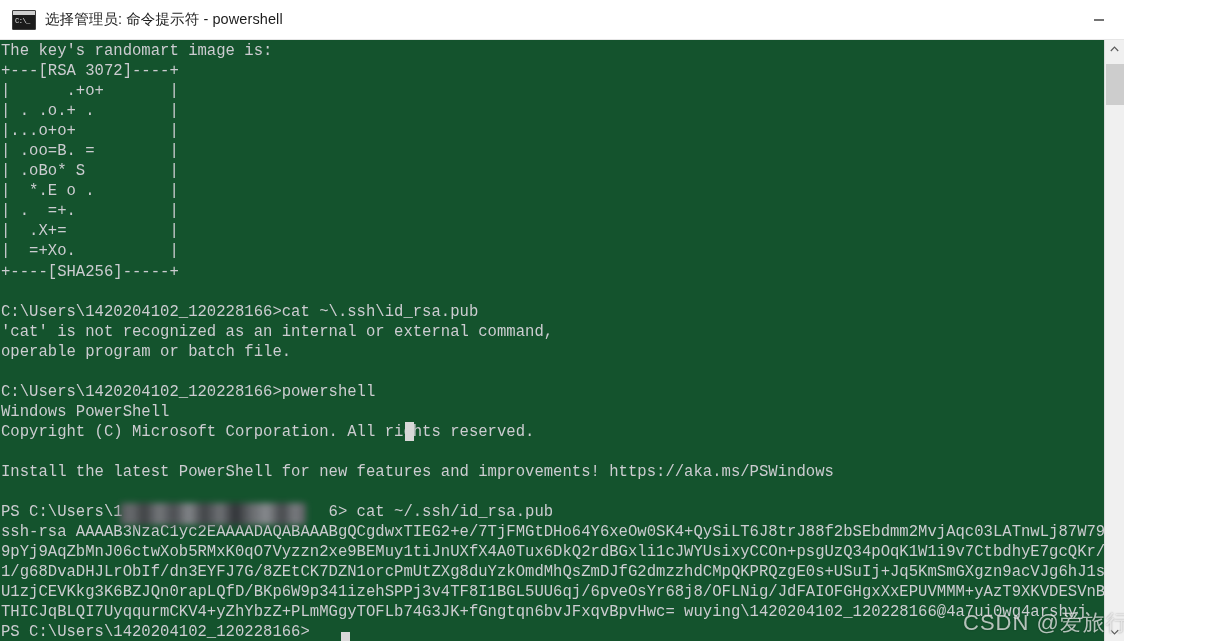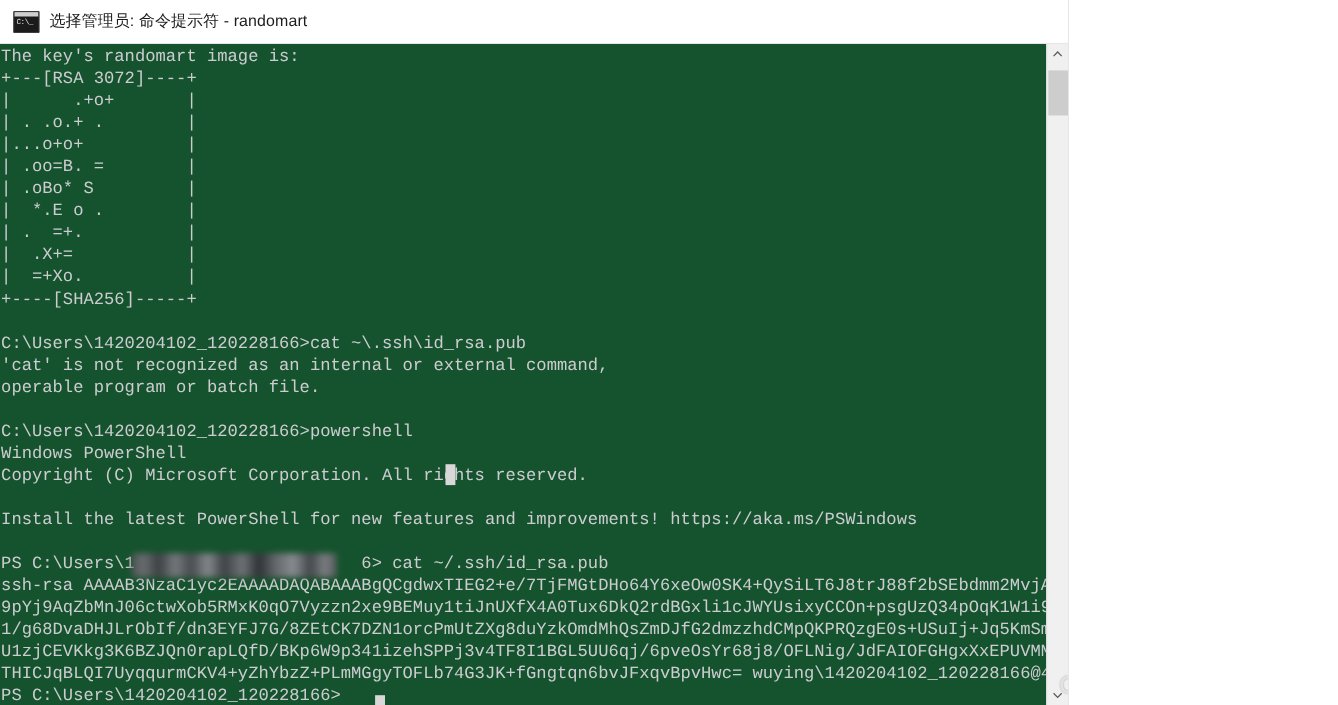--- a/index.html
+++ b/index.html
@@ -5,21 +5,21 @@
   html, body {
     margin: 0;
     padding: 0;
     background: #ffffff;
   }
   body {
     font-family: "Liberation Sans", sans-serif;
   }
   #app {
     position: relative;
-    width: 971px;
+    width: 1124px;
     height: 641px;
     overflow: hidden;
     background: #0c0c0c;
   }
 
   
   .titlebar {
     position: absolute;
     top: 0; left: 0;
     width: 1216px;
@@ -170,21 +170,21 @@
 </head>
 <body>
 
 <div id="app">
 
   <div class="titlebar">
     <div class="tb-icon">
       <div class="bar"></div>
       <div class="prompt">C:\_</div>
     </div>
-    <div class="tb-title">选择管理员: 命令提示符 - randomart</div>
+    <div class="tb-title">选择管理员: 命令提示符 - powershell</div>
     <div class="tb-spacer"></div>
 
     <div class="win-btn">
       <svg width="12" height="12" viewBox="0 0 12 12">
         <line x1="1" y1="6" x2="11" y2="6" stroke="#000" stroke-width="1.1"></line>
       </svg>
     </div>
     <div class="win-btn">
       <svg width="12" height="12" viewBox="0 0 12 12">
         <rect x="1.5" y="1.5" width="9" height="9" fill="none" stroke="#000" stroke-width="1.1"></rect>

